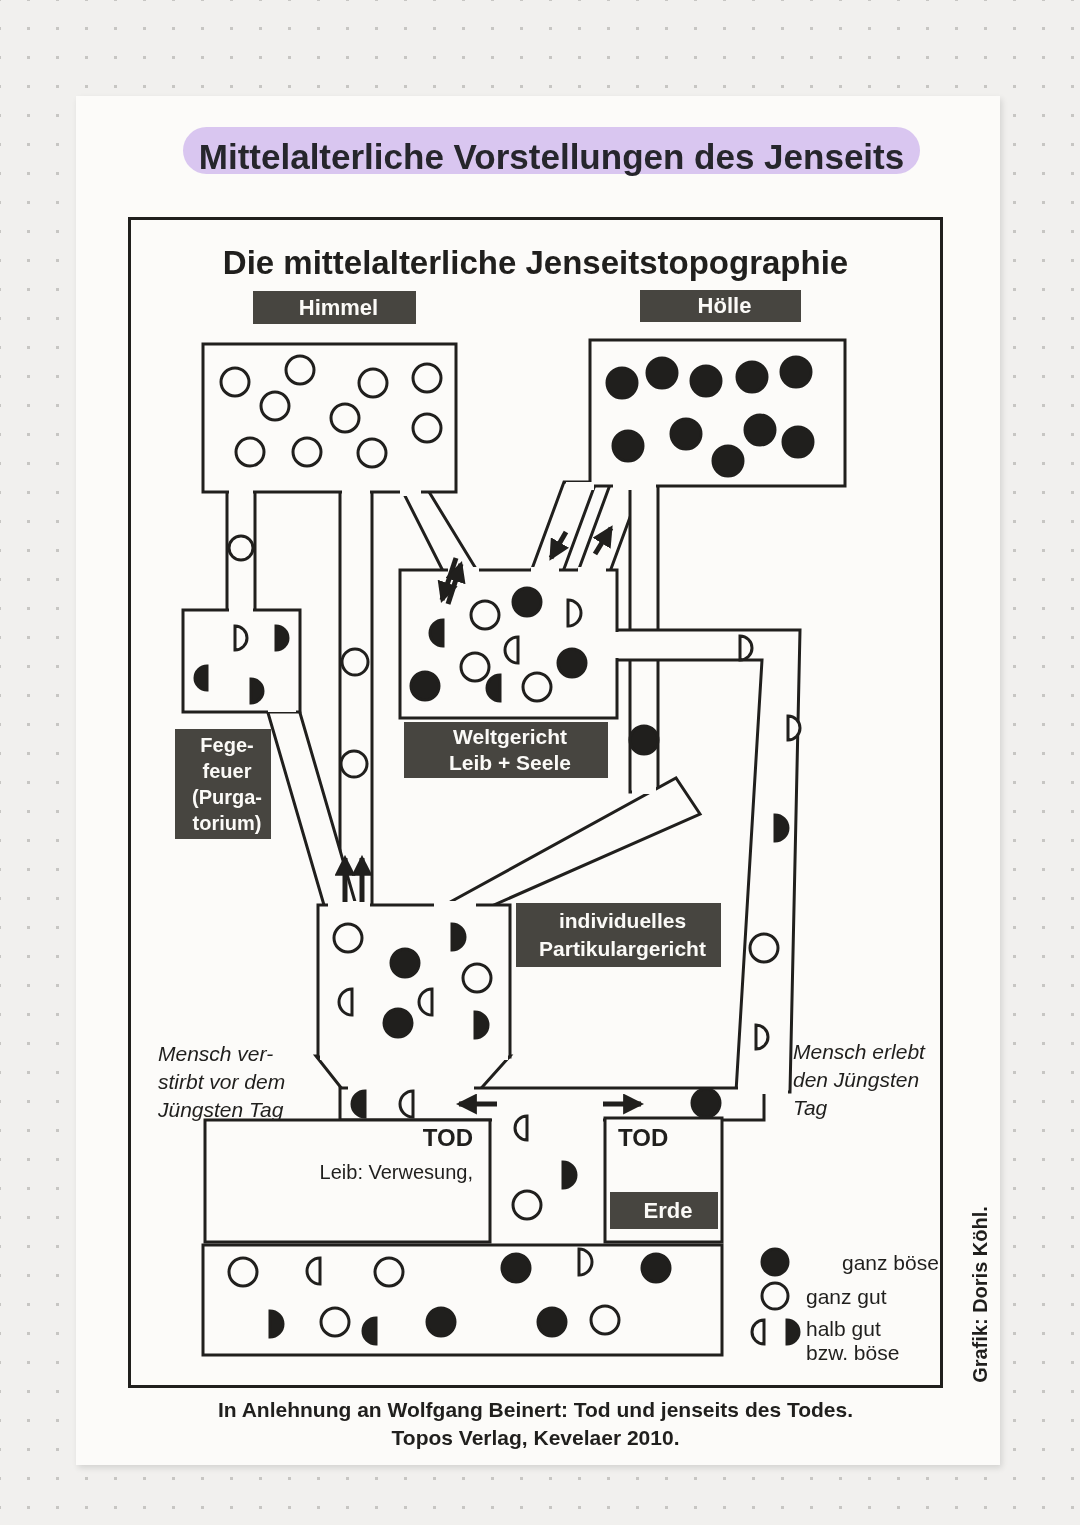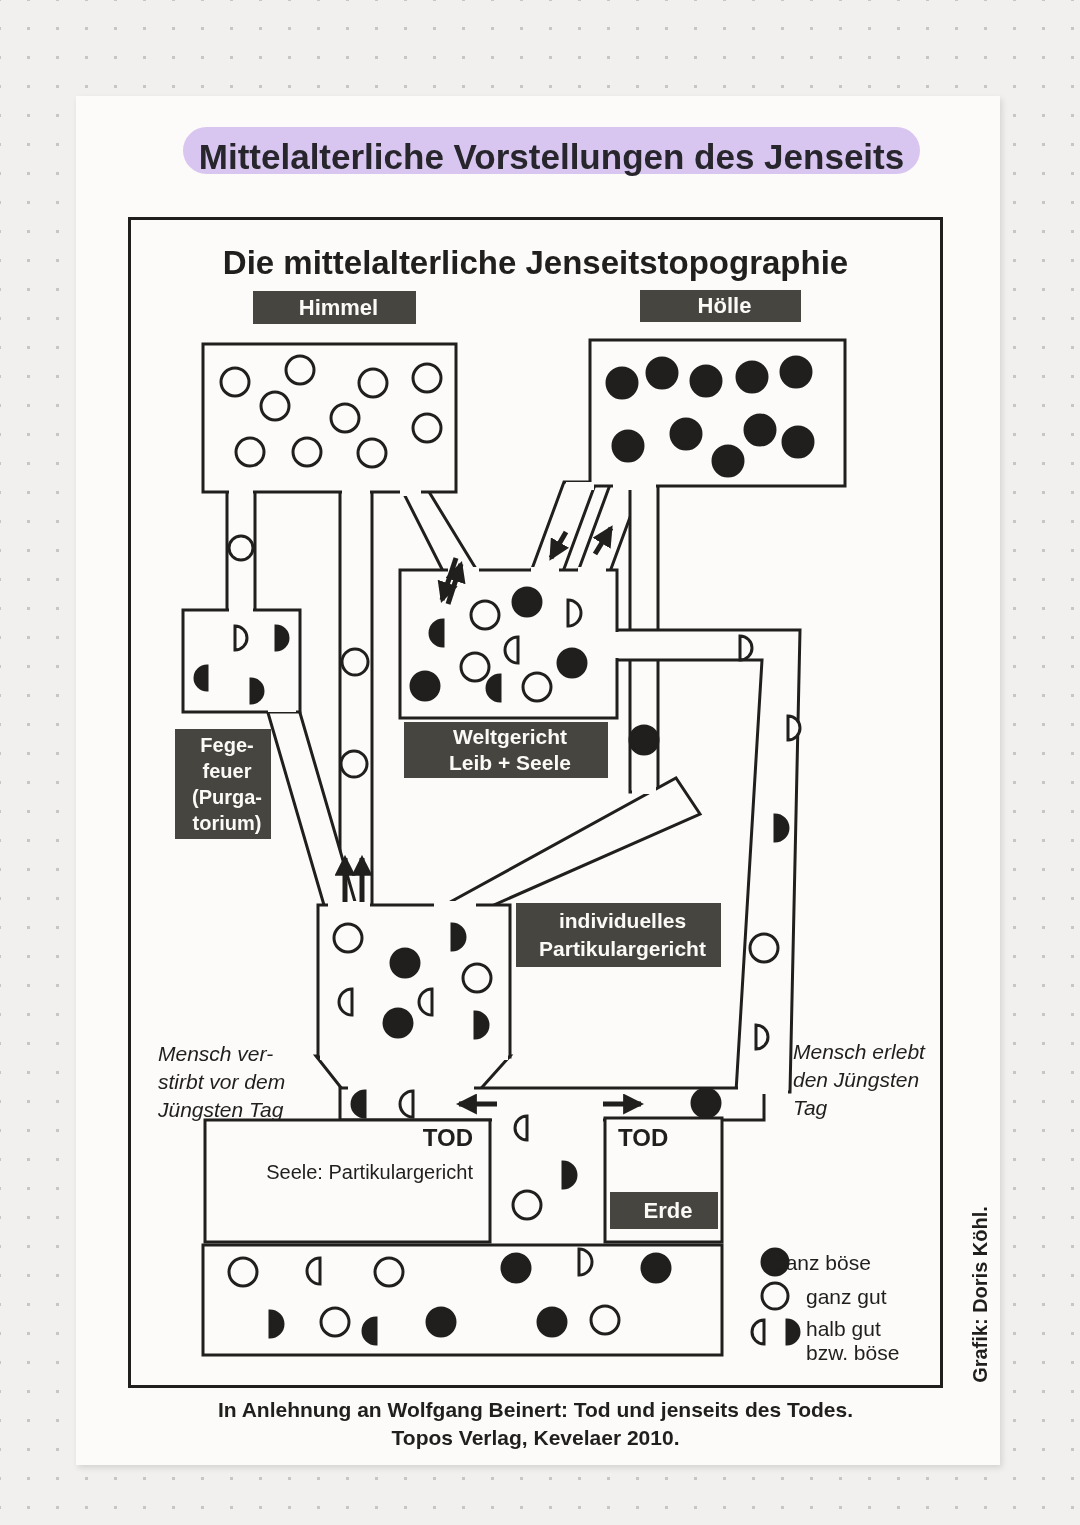--- a/index.html
+++ b/index.html
@@ -241,34 +241,34 @@
 </div>
 <div class="abs dark-label lbl-part">
   <div>individuelles</div>
   <div>Partikulargericht</div>
 </div>
 <div class="abs dark-label lbl-erde">Erde</div>
 
 <div class="abs tod tod-left">TOD</div>
 <div class="abs tod tod-right">TOD</div>
 <div class="abs trennung">
-  <div>Seele: Partikulargericht</div>
+  <div>Leib: Verwesung,</div>
 </div>
 <div class="abs note note-left">
   <div>Mensch ver-</div>
   <div>stirbt vor dem</div>
   <div>Jüngsten Tag</div>
 </div>
 <div class="abs note note-right">
   <div>Mensch erlebt</div>
   <div>den Jüngsten</div>
   <div>Tag</div>
 </div>
 
-<div class="abs legend-label" style="left:774px;top:1251px;">ganz böse</div>
+<div class="abs legend-label" style="left:842px;top:1251px;">ganz böse</div>
 <div class="abs legend-label" style="left:806px;top:1285px;">ganz gut</div>
 <div class="abs legend-label" style="left:806px;top:1317px;">
   <div>halb gut</div>
   <div>bzw. böse</div>
 </div>
 
 <div class="abs credit">Grafik: Doris Köhl.</div>
 <div class="abs attrib attrib1">In Anlehnung an Wolfgang Beinert: Tod und jenseits des Todes.</div>
 <div class="abs attrib attrib2">Topos Verlag, Kevelaer 2010.</div>
 

